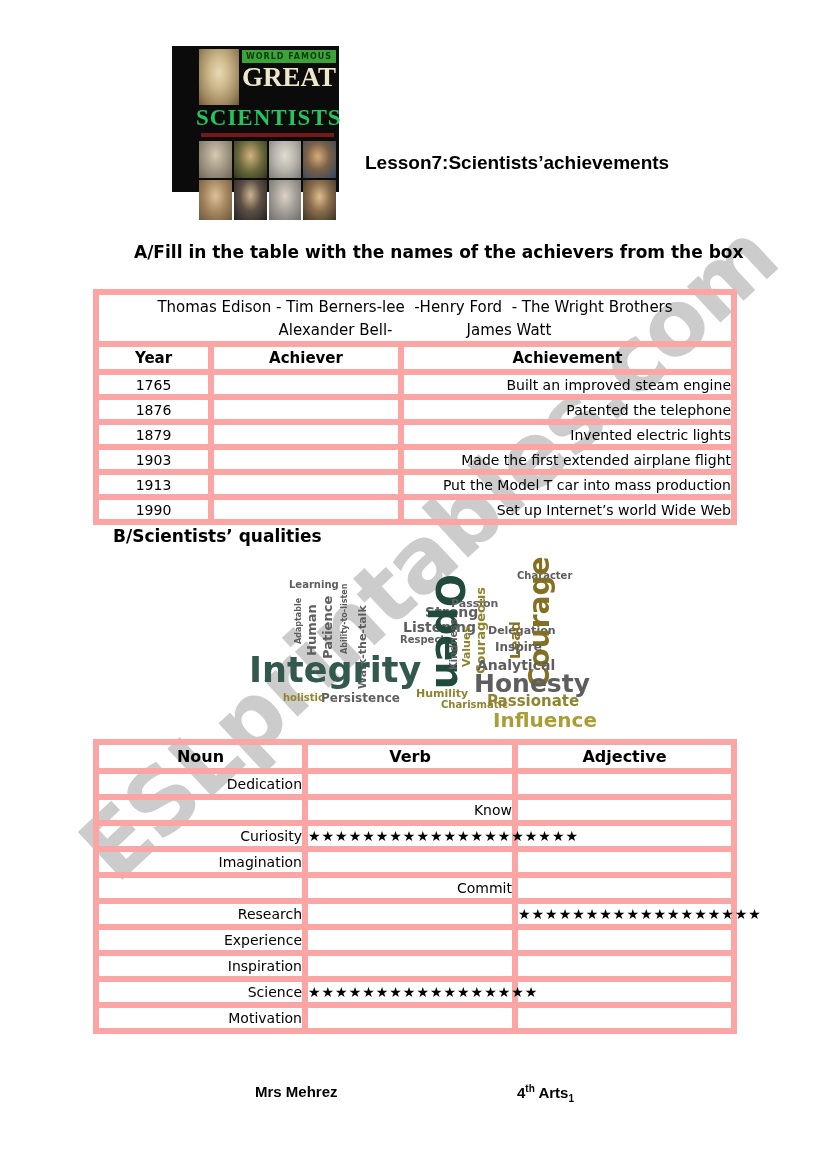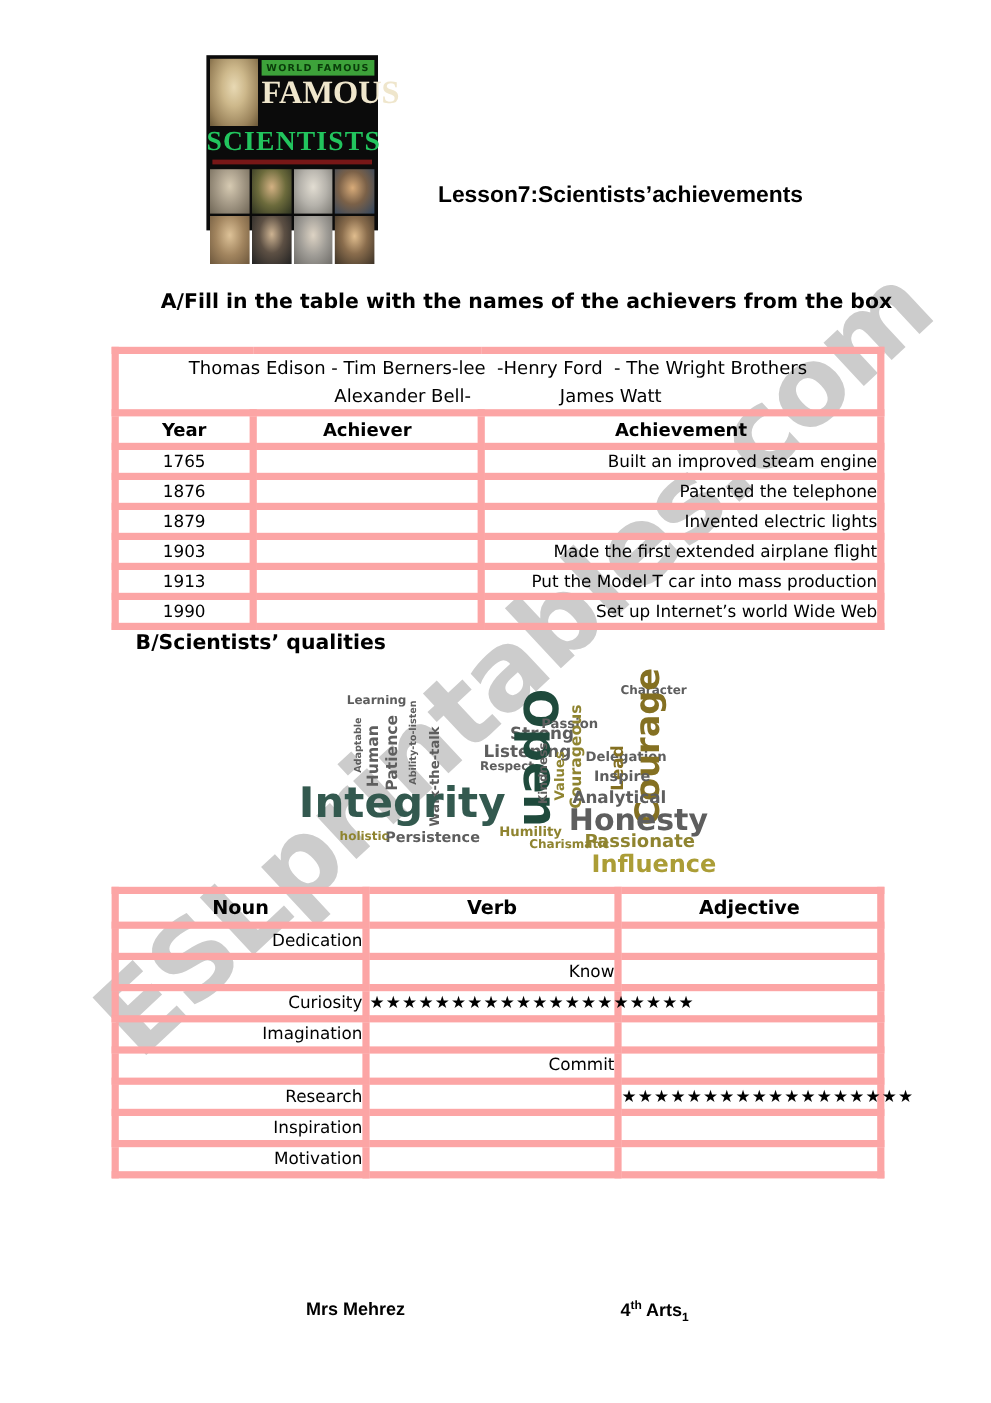--- a/index.html
+++ b/index.html
@@ -8,21 +8,21 @@
 
   
   .watermark{position:absolute;left:95px;top:810px;z-index:1;
     font-family:"DejaVu Sans",sans-serif;font-weight:bold;font-size:90px;
     color:#cccccc;white-space:nowrap;transform:rotate(-43deg);transform-origin:0 50%;
     letter-spacing:-2px;}
 
   .layer{position:absolute;z-index:2;}
 
   
-  .cover{left:172px;top:46px;width:143px;height:146px;background:#0b0b0b;}
+  .cover{left:172px;top:46px;width:143px;height:146px;background:#0b0b0b;padding-left:24px;}
   .cover-top{position:relative;height:60px;}
   .newton{position:absolute;left:3px;top:3px;width:40px;height:56px;
     background:radial-gradient(ellipse at 50% 42%,#e8d9b4 0%,#cdb88b 35%,#9a835b 75%,#6b5838 100%);}
   .banner{position:absolute;left:46px;top:4px;right:3px;height:13px;background:#3da23a;
     color:#0a3d0a;font-size:8px;font-weight:bold;text-align:center;line-height:13px;letter-spacing:1px;}
   .great{position:absolute;left:46px;top:16px;right:3px;text-align:center;
     font-family:"Liberation Serif",serif;font-weight:bold;font-size:27px;line-height:30px;color:#efe6cc;}
   .scientists{text-align:center;font-family:"Liberation Serif",serif;font-weight:bold;
     font-size:23px;line-height:24px;color:#22c55e;letter-spacing:1px;}
   .tagline{height:4px;margin:3px 5px 2px 5px;background:#8b1a1a;opacity:.85;}
@@ -85,21 +85,21 @@
 </style>
 </head>
 <body>
 
 <div class="watermark">ESLprintables.com</div>
 
 <div class="layer cover">
   <div class="cover-top">
     <div class="newton"></div>
     <div class="banner">WORLD FAMOUS</div>
-    <div class="great">FAMOUS</div>
+    <div class="great">GREAT</div>
   </div>
   <div class="scientists">SCIENTISTS</div>
   <div class="tagline"></div>
   <div class="pgrid">
     <div class="pt pt1"></div>
     <div class="pt pt2"></div>
     <div class="pt pt3"></div>
     <div class="pt pt4"></div>
     <div class="pt pt5"></div>
     <div class="pt pt6"></div>
@@ -237,22 +237,32 @@
       <td></td>
       <td>Commit</td>
       <td></td>
     </tr>
     <tr>
       <td>Research</td>
       <td></td>
       <td class="stars">★★★★★★★★★★★★★★★★★★</td>
     </tr>
     <tr>
+      <td>Experience</td>
+      <td></td>
+      <td></td>
+    </tr>
+    <tr>
       <td>Inspiration</td>
       <td></td>
+      <td></td>
+    </tr>
+    <tr>
+      <td>Science</td>
+      <td class="stars">★★★★★★★★★★★★★★★★★</td>
       <td></td>
     </tr>
     <tr>
       <td>Motivation</td>
       <td></td>
       <td></td>
     </tr>
   </tbody>
     </table>
 </div>

